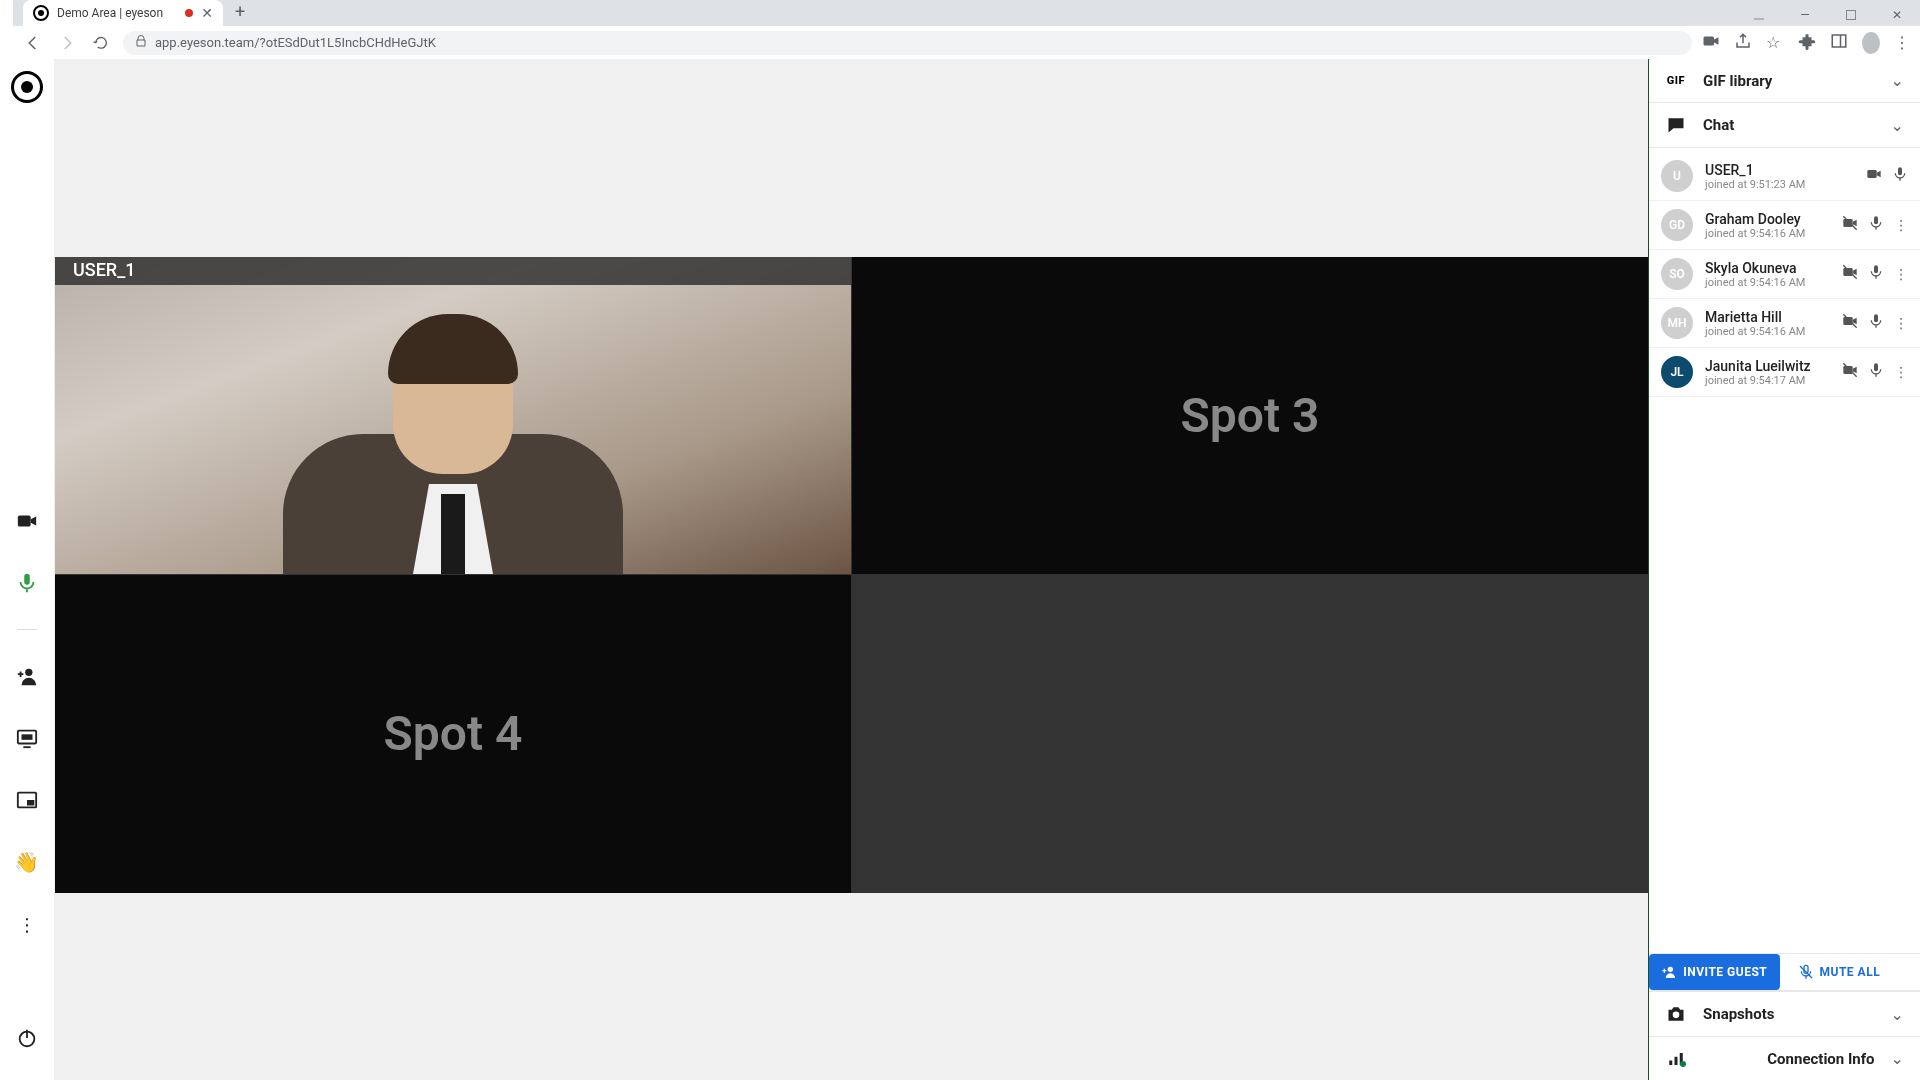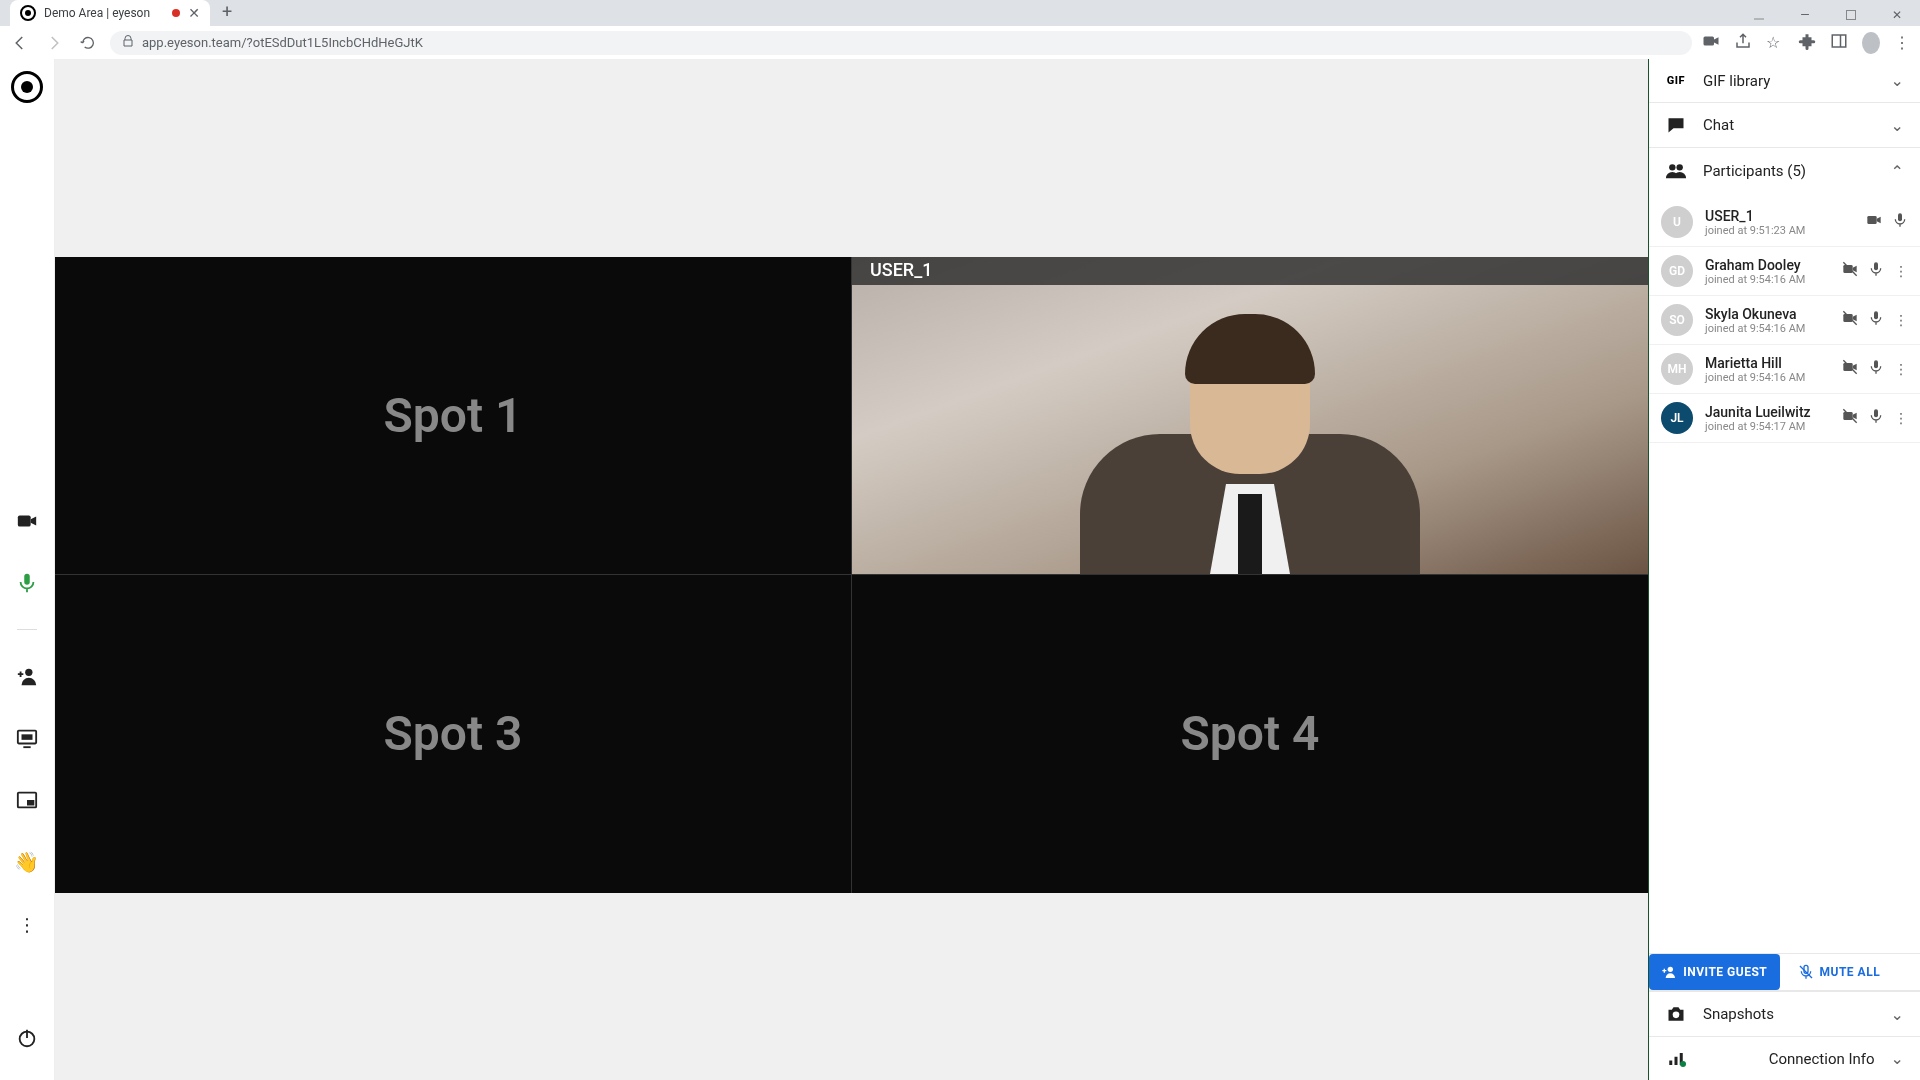--- a/index.html
+++ b/index.html
@@ -1,19 +1,19 @@
 <!DOCTYPE html>
 <html><head>
 <meta charset="utf-8">
 <style>
 * { margin: 0; padding: 0; box-sizing: border-box; font-family: -apple-system, BlinkMacSystemFont, "Segoe UI", Roboto, Arial, sans-serif; }
 body { width: 1920px; height: 1080px; overflow: hidden; background: #fff; }
 
 
-.browser-chrome { height: 59px; background: #dfe1e5; display: flex; flex-direction: column; }
+.browser-chrome { height: 59px; background: #dfe1e5; display: flex; flex-direction: column; margin-left: 13px; }
 .tab-strip { height: 29px; background: #dee1e5; display: flex; align-items: flex-end; padding-left: 10px; position: relative; }
 .tab { height: 26px; background: #fff; border-radius: 8px 8px 0 0; display: flex; align-items: center; padding: 0 10px; gap: 8px; font-size: 12px; color: #3c4043; min-width: 200px; }
 .tab-favicon { width: 16px; height: 16px; border-radius: 50%; border: 2px solid #000; display: flex; align-items: center; justify-content: center; }
 .tab-favicon::after { content:''; width: 6px; height: 6px; border-radius:50%; background:#000; }
 .tab-rec { width: 8px; height: 8px; border-radius: 50%; background: #d93025; margin-left: auto; }
 .tab-close { color: #5f6368; font-size: 14px; }
 .tab-new { margin-left: 12px; color: #5f6368; font-size: 18px; padding-bottom:4px;}
 .window-controls { position: absolute; right: 0; top: 0; display: flex; gap: 0; }
 .win-btn { width: 46px; height: 29px; display: flex; align-items: center; justify-content: center; color: #5f6368; font-size: 12px;}
 .addr-bar { height: 47px; background: #fff; display: flex; align-items: center; padding: 0 8px; gap: 10px; }
@@ -52,21 +52,21 @@
 .hair { width: 130px; height: 70px; background: #3b2a1e; border-radius: 60px 60px 10px 10px; position: absolute; top: 0; left: 50%; transform: translateX(-50%);}
 .body-suit { width: 340px; height: 140px; background: #4a4038; position: absolute; bottom: 0; border-radius: 80px 80px 0 0;}
 .shirt { width: 80px; height: 90px; background: #f0f0f0; position: absolute; bottom: 0; left: 50%; transform: translateX(-50%); clip-path: polygon(20% 0, 80% 0, 100% 100%, 0 100%);}
 .tie { width: 24px; height: 80px; background: #1a1a1a; position: absolute; bottom: 0; left: 50%; transform: translateX(-50%);}
 
 
 .right-panel { width: 272px; background: #fff; display: flex; flex-direction: column; border-left: 1px solid #14532d; }
 .panel-section { border-bottom: 1px solid #e8e8e8; }
 .panel-header { display: flex; align-items: center; padding: 12px 16px; gap: 16px; cursor: pointer; }
 .panel-header-icon { width: 22px; display: flex; align-items:center; justify-content:center;}
-.panel-header-title { flex: 1; font-size: 15px; font-weight: 400; color: #222; }
+.panel-header-title { flex: 1; font-size: 15px; font-weight: 700; color: #222; }
 .chevron { color: #666; }
 
 .participants-list { padding: 4px 0; }
 .participant { display: flex; align-items: center; padding: 8px 12px; gap: 12px; border-bottom: 1px solid #f0f0f0;}
 .avatar { width: 32px; height: 32px; border-radius: 50%; background: #ccc; color: #fff; display:flex; align-items:center; justify-content:center; font-size: 12px; font-weight:600;}
 .p-info { flex: 1; min-width: 0;}
 .p-name { font-size: 14px; color: #222; font-weight: 500; white-space: nowrap; overflow: hidden; text-overflow: ellipsis;}
 .p-joined { font-size: 11px; color: #888; }
 .p-ctrls { display: flex; gap: 10px; align-items: center; color: #666;}
 .p-ctrls svg { width: 16px; height: 16px; }
@@ -197,23 +197,20 @@
     <div class="side-btn power-btn">
       <svg viewBox="0 0 24 24">
           <circle cx="12" cy="13" r="8" fill="none" stroke="#222" stroke-width="2"></circle>
           <line x1="12" y1="3" x2="12" y2="12" stroke="#222" stroke-width="2"></line>
         </svg>
     </div>
   </div>
 
   <div class="main-stage">
     <div class="video-grid">
-      <div class="spot">
-        <span>Spot 1</span>
-      </div>
       <div class="spot spot-user">
         <div class="user-label-bar">
           <span>USER_1</span>
         </div>
         <div class="person-silhouette">
           <div class="body-suit"></div>
           <div class="shirt"></div>
           <div class="tie"></div>
           <div class="head"></div>
           <div class="hair"></div>
@@ -241,33 +238,20 @@
         <span class="panel-header-icon">
           <svg viewBox="0 0 24 24" width="20">
               <path d="M3 4 h18 v12 h-12 l-6 5 z" fill="#222"></path>
             </svg>
         </span>
         <span class="panel-header-title">Chat</span>
         <span class="chevron">⌄</span>
       </div>
     </div>
     <div class="panel-section" style="flex:1; display:flex; flex-direction:column;">
-      <div class="panel-header">
-        <span class="panel-header-icon">
-          <svg viewBox="0 0 24 24" width="22">
-              <circle cx="8" cy="8" r="3.5" fill="#222"></circle>
-              <circle cx="16" cy="8" r="3.5" fill="#222"></circle>
-              <path d="M1 20 a7 7 0 0 1 14 0 z M9 20 a7 7 0 0 1 14 0 z" fill="#222"></path>
-            </svg>
-        </span>
-        <span class="panel-header-title">
-          <span>Participants</span> <span>(5)</span>
-        </span>
-        <span class="chevron">⌃</span>
-      </div>
       <div class="participants-list" id="plist">
           <div class="participant">
             <div class="avatar" style="background:#cfcfcf">U</div>
             <div class="p-info">
               <div class="p-name">USER_1</div>
               <div class="p-joined">joined at 9:51:23 AM</div>
             </div>
             <div class="p-ctrls">
               <span><svg viewBox="0 0 24 24">
                   <rect x="2" y="6" width="14" height="12" rx="2" fill="#555"></rect>

